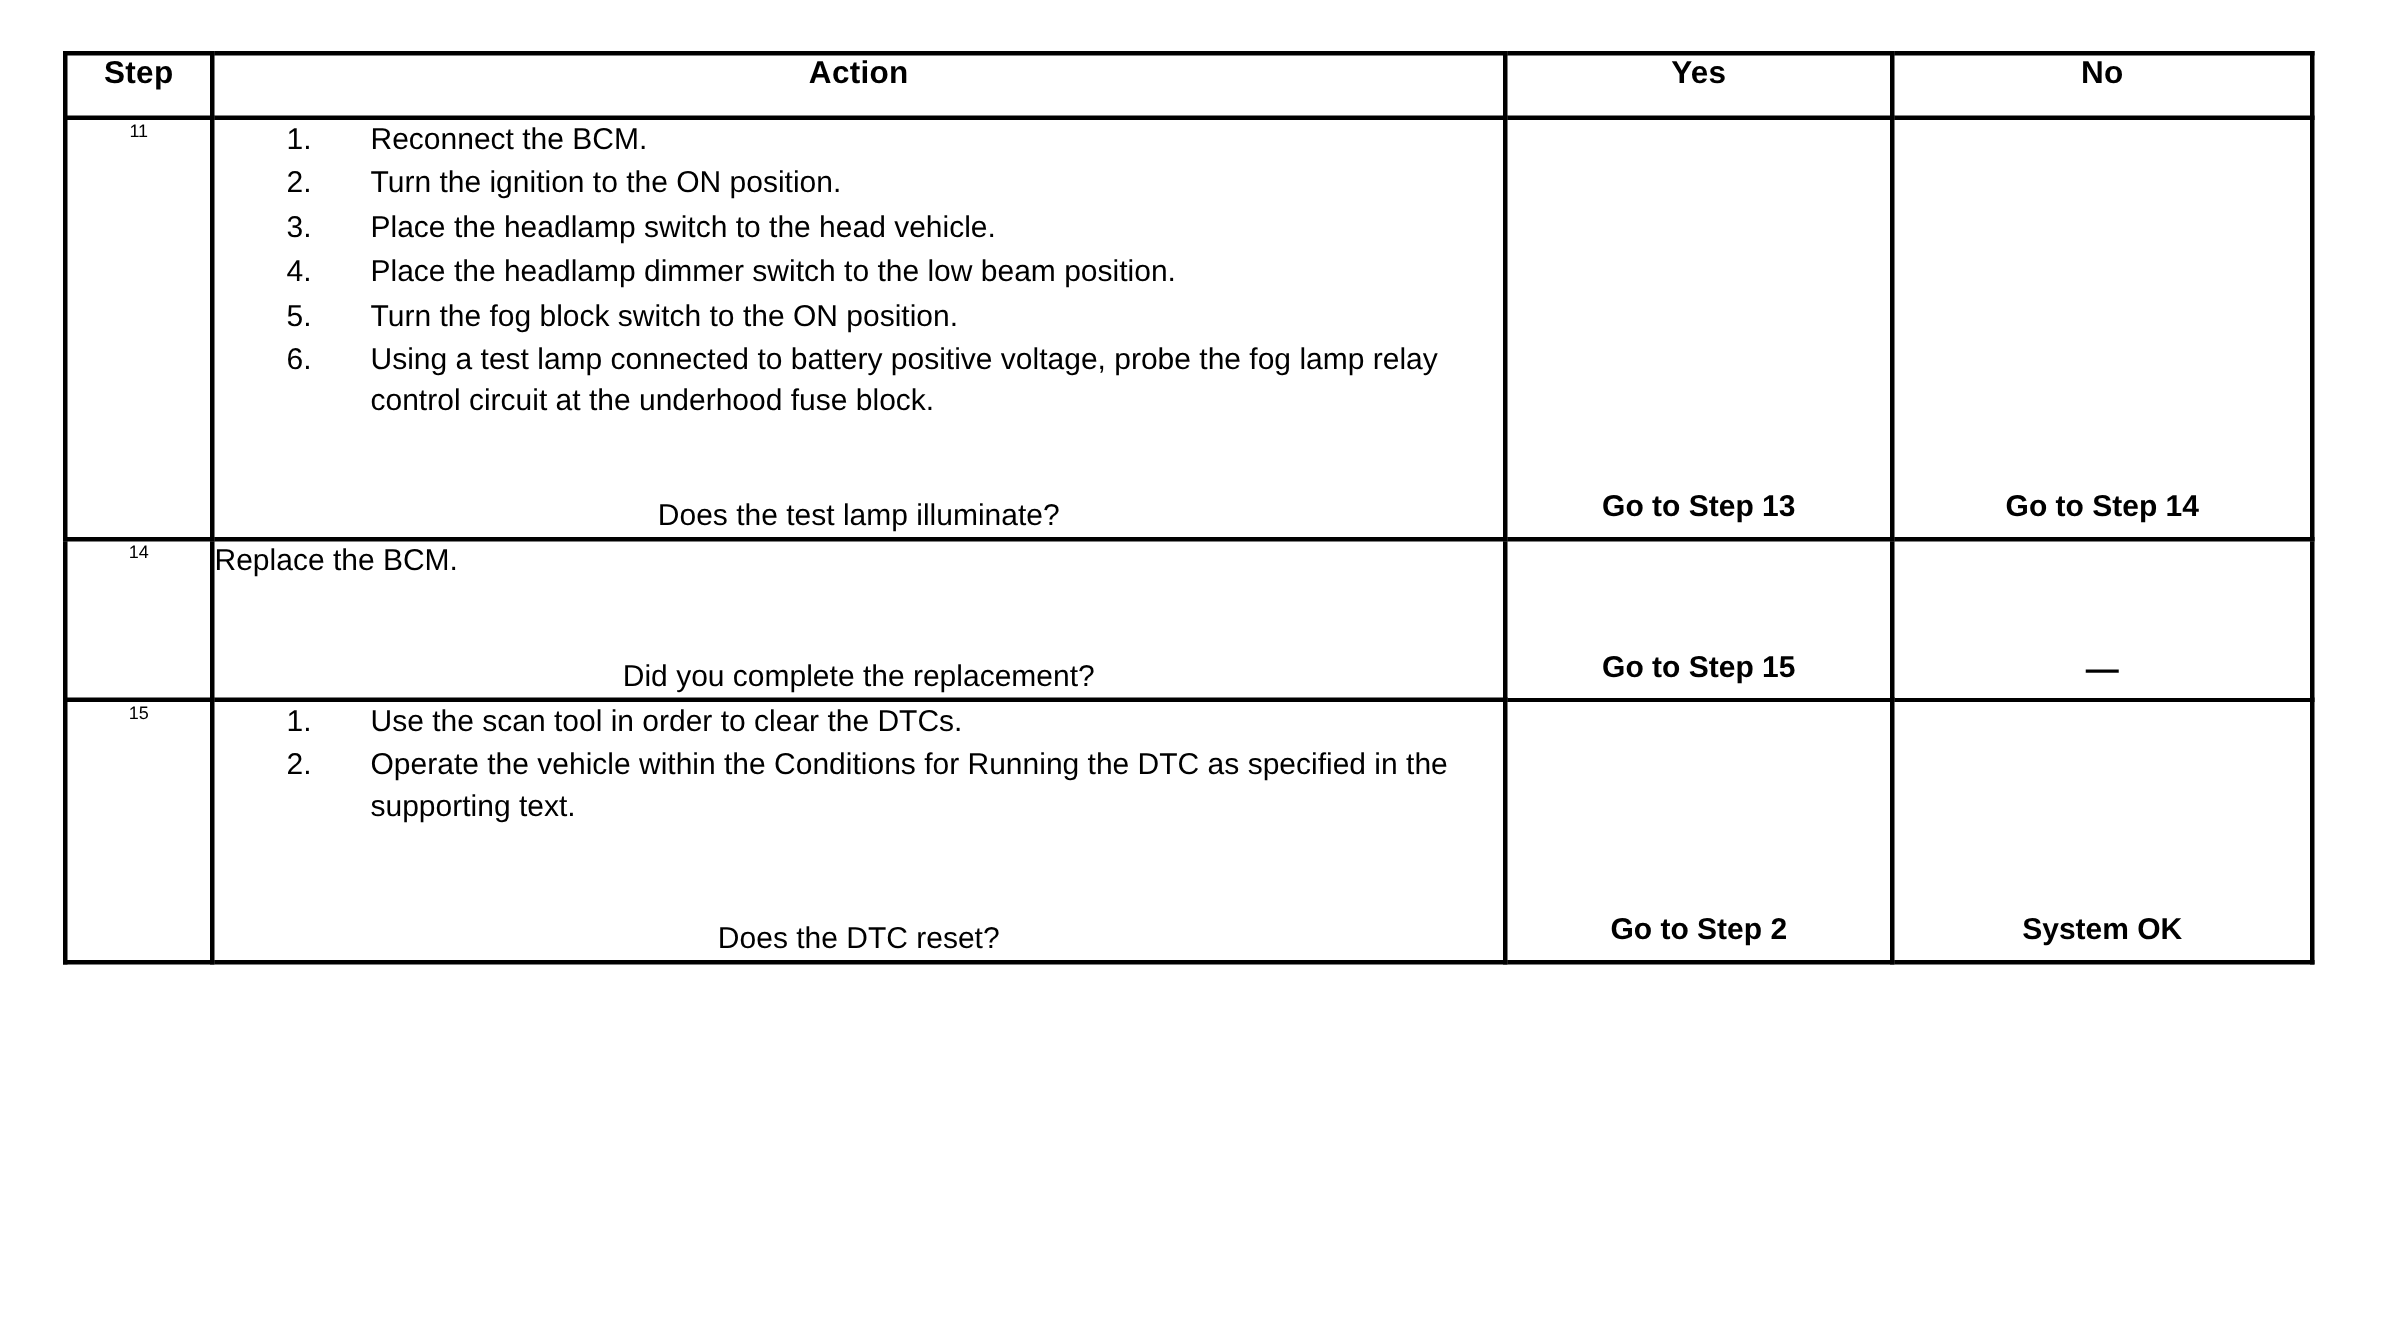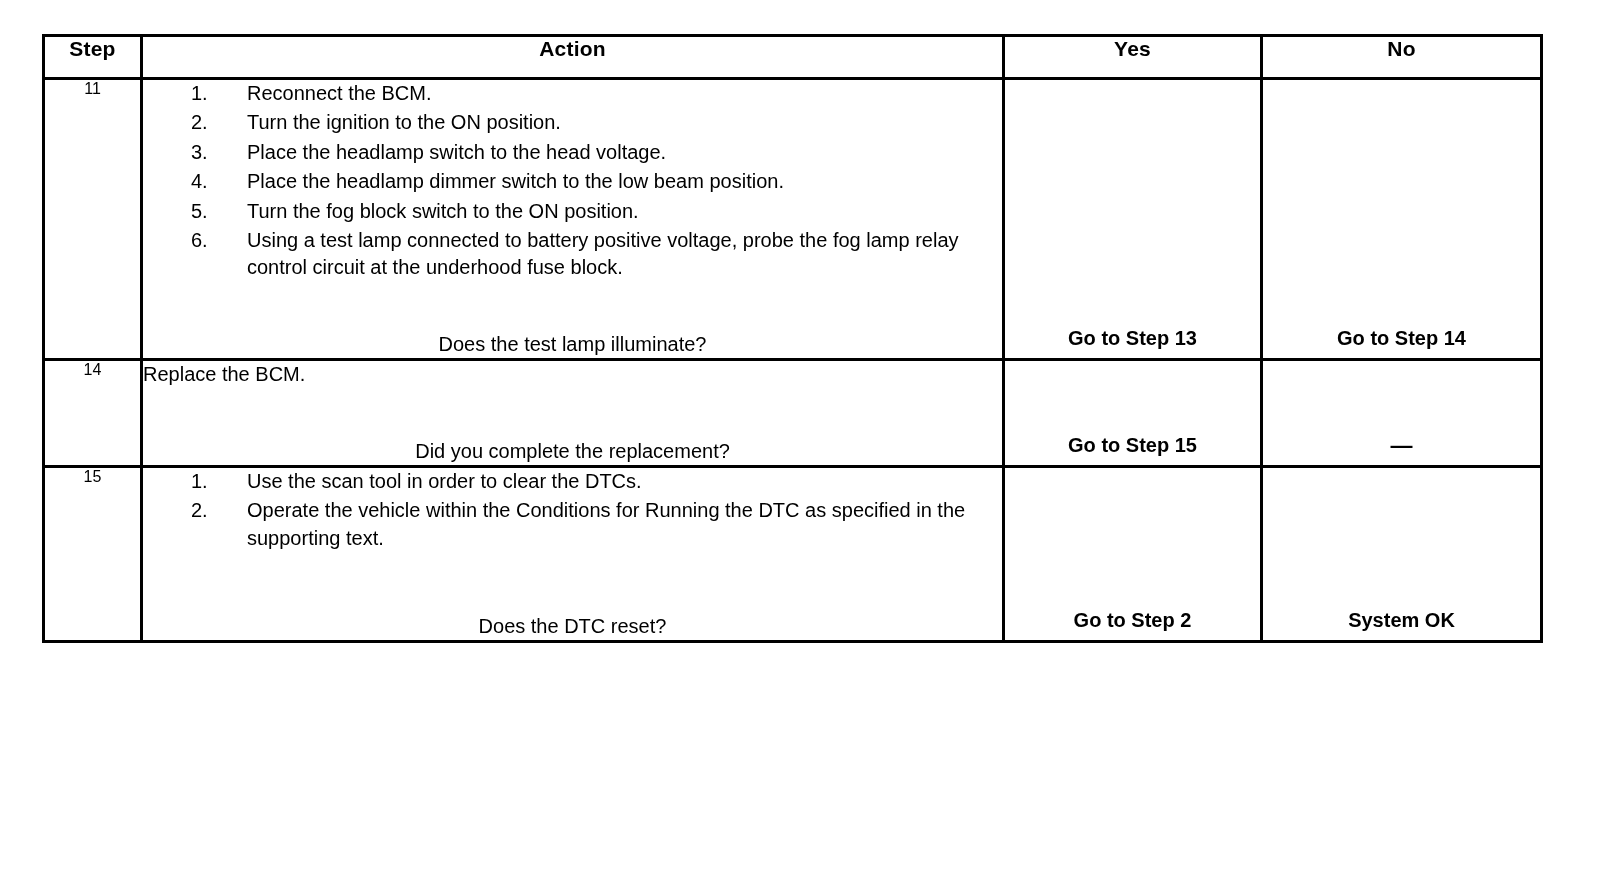--- a/index.html
+++ b/index.html
@@ -53,21 +53,21 @@
     vertical-align: middle;
     font-size: 21px;
     font-weight: bold;
     letter-spacing: 0.2px;
   }
 
   
   .step-cell {
     text-align: center;
     vertical-align: middle;
-    font-size: 16px;
+    font-size: 12px;
     font-weight: normal;
   }
 
   
   .action-cell {
     padding: 6px 6px 6px 7px;
     font-size: 20px;
     line-height: 1.36;
   }
   .action-inner {
@@ -164,21 +164,21 @@
               <li>
                 <span class="li-num">1.</span>
                 <span>Reconnect the BCM.</span>
               </li>
               <li>
                 <span class="li-num">2.</span>
                 <span>Turn the ignition to the ON position.</span>
               </li>
               <li>
                 <span class="li-num">3.</span>
-                <span>Place the headlamp switch to the head voltage.</span>
+                <span>Place the headlamp switch to the head vehicle.</span>
               </li>
               <li>
                 <span class="li-num">4.</span>
                 <span>Place the headlamp dimmer switch to the low beam position.</span>
               </li>
               <li>
                 <span class="li-num">5.</span>
                 <span>Turn the fog block switch to the ON position.</span>
               </li>
               <li>

